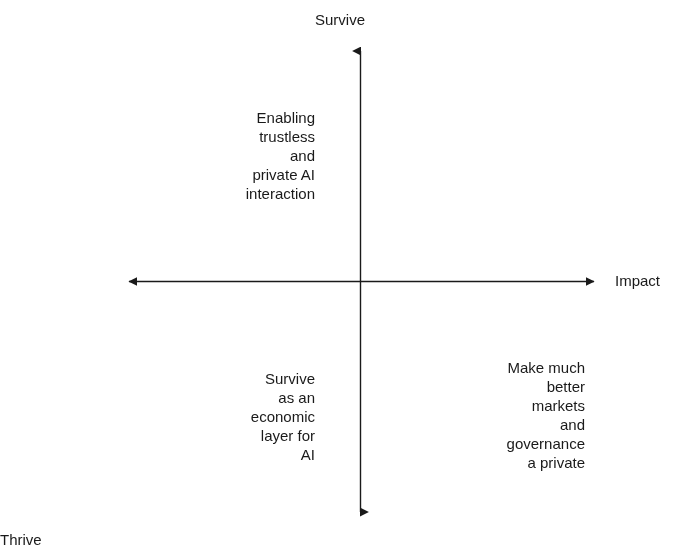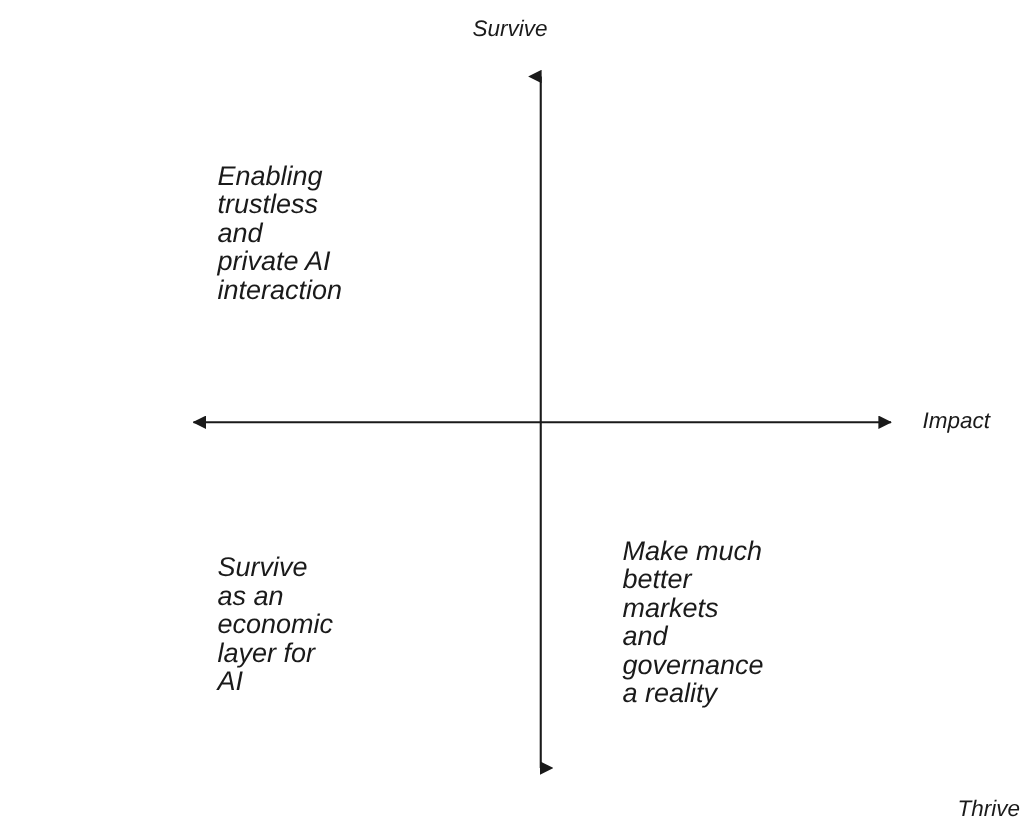--- a/index.html
+++ b/index.html
@@ -16,21 +16,20 @@
     color: #1a1a1a;
     -webkit-font-smoothing: antialiased;
   }
 
   #quadrant-canvas {
     position: absolute;
     left: 0;
     top: 0;
     width: 680px;
     height: 548px;
-    font-style: italic;
   }
 
   .axes-svg {
     position: absolute;
     left: 0;
     top: 0;
     width: 680px;
     height: 560px;
   }
 
@@ -44,38 +43,38 @@
   .axis-label-top {
     left: 0;
     right: 0;
     top: 11px;
     text-align: center;
   }
   .axis-label-bottom {
     left: 0;
     right: 0;
     top: 531px;
-    text-align: right;
+    text-align: left;
   }
   .axis-label-left {
     left: 14px;
     top: 272px;
     text-align: left;
   }
   .axis-label-right {
     left: 615px;
     top: 272px;
     text-align: center;
   }
 
   .quadrant-text {
     position: absolute;
-    font-size: 18px;
+    font-size: 15px;
     line-height: 19px;
-    text-align: left;
+    text-align: right;
     color: #1a1a1a;
     width: 170px;
     white-space: pre-line;
   }
   .q-top-left    { left: 145px; top: 108px; }
   .q-top-right   { left: 415px; top: 108px; }
   .q-bottom-left { left: 145px; top: 369px; }
   .q-bottom-right{ left: 415px; top: 358px; }
 </style>
 </head>
@@ -119,15 +118,15 @@
 as an
 economic
 layer for
 AI</div>
 
   <div class="quadrant-text q-bottom-right">Make much
 better
 markets
 and
 governance
-a reality</div>
+a private</div>
 
 </div>
 
 </body></html>

